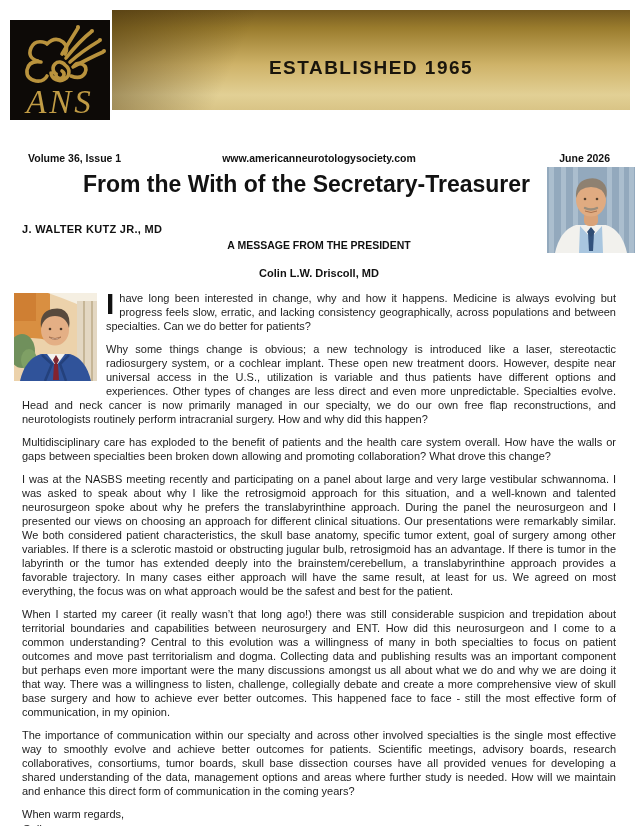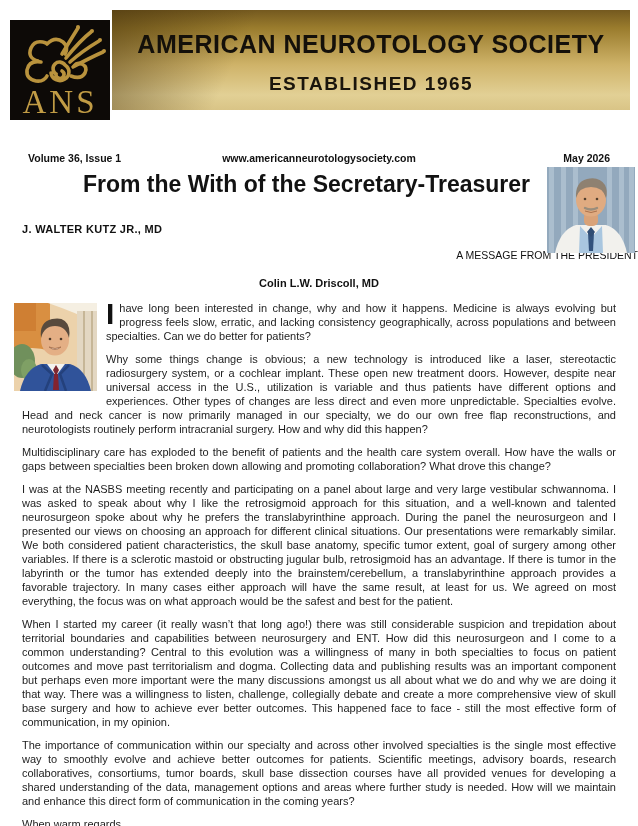--- a/index.html
+++ b/index.html
@@ -2,21 +2,21 @@
 <html><head>
 <meta charset="utf-8">
 <style>
   html,body{margin:0;padding:0;background:#888;}
   .page{
     width:638px;height:826px;background:#ffffff;position:relative;overflow:hidden;
     margin:0 auto;font-family:"Liberation Sans",sans-serif;color:#1d1d1d;
   }
   
   .header{display:flex;align-items:flex-start;padding:10px 8px 0 10px;}
-  .logo-box{width:100px;height:120px;flex:none;}
+  .logo-box{width:100px;height:120px;flex:none;font-style:italic;}
   .logo-box svg{display:block;width:100%;height:100%;}
   .banner{
     flex:1;height:100px;margin-left:2px;
     display:flex;flex-direction:column;align-items:center;justify-content:center;
     background:
       linear-gradient(115deg, rgba(70,50,12,0.55) 0%, rgba(70,50,12,0) 26%),
       linear-gradient(to bottom,#74591f 0%,#9a7c2d 18%,#cfb369 55%,#e2d095 85%,#d9c486 100%);
   }
   .org-name{
     font-size:25px;font-weight:bold;color:#14100a;letter-spacing:0.5px;
@@ -36,21 +36,21 @@
   
   .title-block{position:relative;padding-top:7px;min-height:100px;}
   .article-title{
     margin:0 40px 0 15px;text-align:center;
     font-size:23px;font-weight:bold;color:#121212;letter-spacing:0;line-height:1.15;
   }
   .author-line{
     font-size:11px;font-weight:bold;letter-spacing:0.3px;
     padding-left:22px;margin-top:26px;color:#111;
   }
-  .message-head{ text-align:right;font-size:10.5px;font-weight:normal;margin-top:14px;color:#111;}
+  .message-head{ text-align:center;font-size:10.5px;font-weight:bold;margin-top:4px;color:#111;}
   .message-author{ text-align:center;font-size:11px;font-weight:bold;margin-top:16px;color:#111;}
   .headshot{position:absolute;top:3px;right:3px;width:88px;height:86px;}
   .headshot svg{display:block;width:100%;height:100%;}
   
   .body-text{
     padding:12px 22px 0 22px;font-size:11px;line-height:14px;
     text-align:justify;color:#1d1d1d;
   }
   .photo-float{float:left;width:83px;height:88px;margin:2px 9px 5px -8px;}
   .photo-float svg{display:block;width:100%;height:100%;}
@@ -85,29 +85,28 @@
         <g fill="#b9933d">
           <circle cx="68" cy="7" r="2"></circle>
             <circle cx="82" cy="11" r="2"></circle>
           <circle cx="90" cy="20" r="2"></circle>
             <circle cx="94" cy="31" r="2"></circle>
         </g>
         <text x="50" y="93" text-anchor="middle" font-family="Liberation Serif, serif" font-size="33" letter-spacing="3" fill="#c19c45">ANS</text>
       </svg>
     </div>
     <div class="banner">
-      <div class="org-name">AMERICAN NEUROTOLOGY SOCIETY</div>
       <div class="established">ESTABLISHED 1965</div>
     </div>
   </div>
 
   <div class="issue-bar">
     <span class="vol">Volume 36, Issue 1</span>
     <span class="site">www.americanneurotologysociety.com</span>
-    <span class="date">May 2026</span>
+    <span class="date">June 2026</span>
   </div>
 
   <div class="title-block">
     <h1 class="article-title">From the With of the Secretary-Treasurer</h1>
     <div class="author-line">J. WALTER KUTZ JR., MD</div>
     <div class="message-head">A MESSAGE FROM THE PRESIDENT</div>
     <div class="message-author">Colin L.W. Driscoll, MD</div>
 
     <div class="headshot">
       <svg viewBox="0 0 88 86" xmlns="http://www.w3.org/2000/svg">

